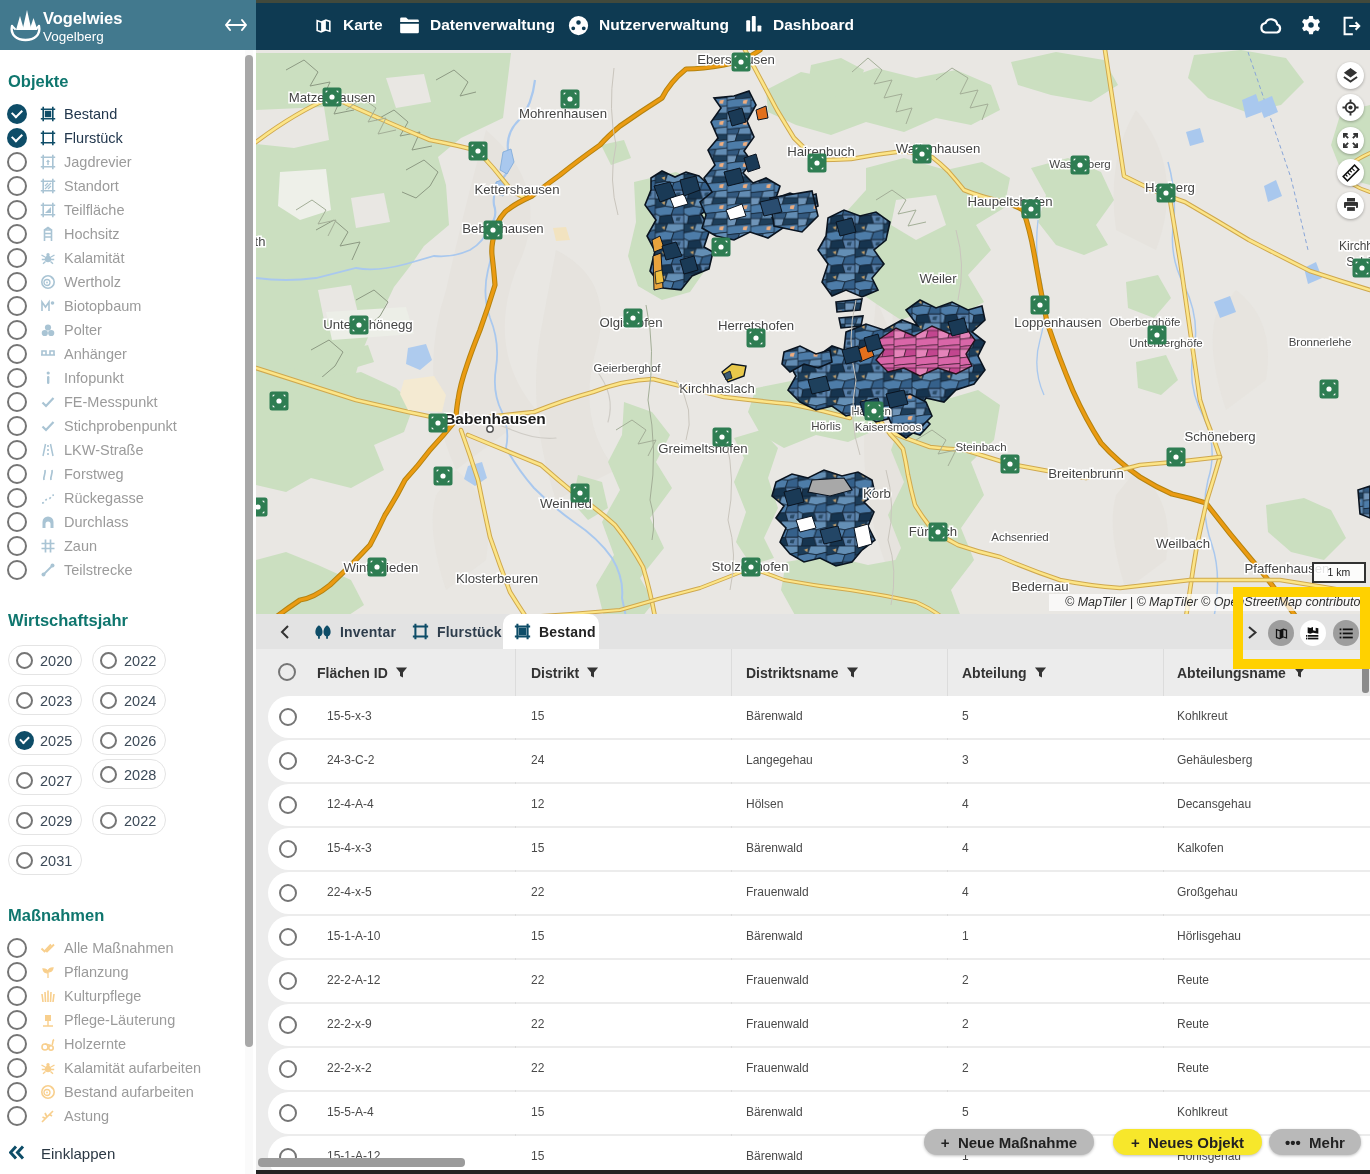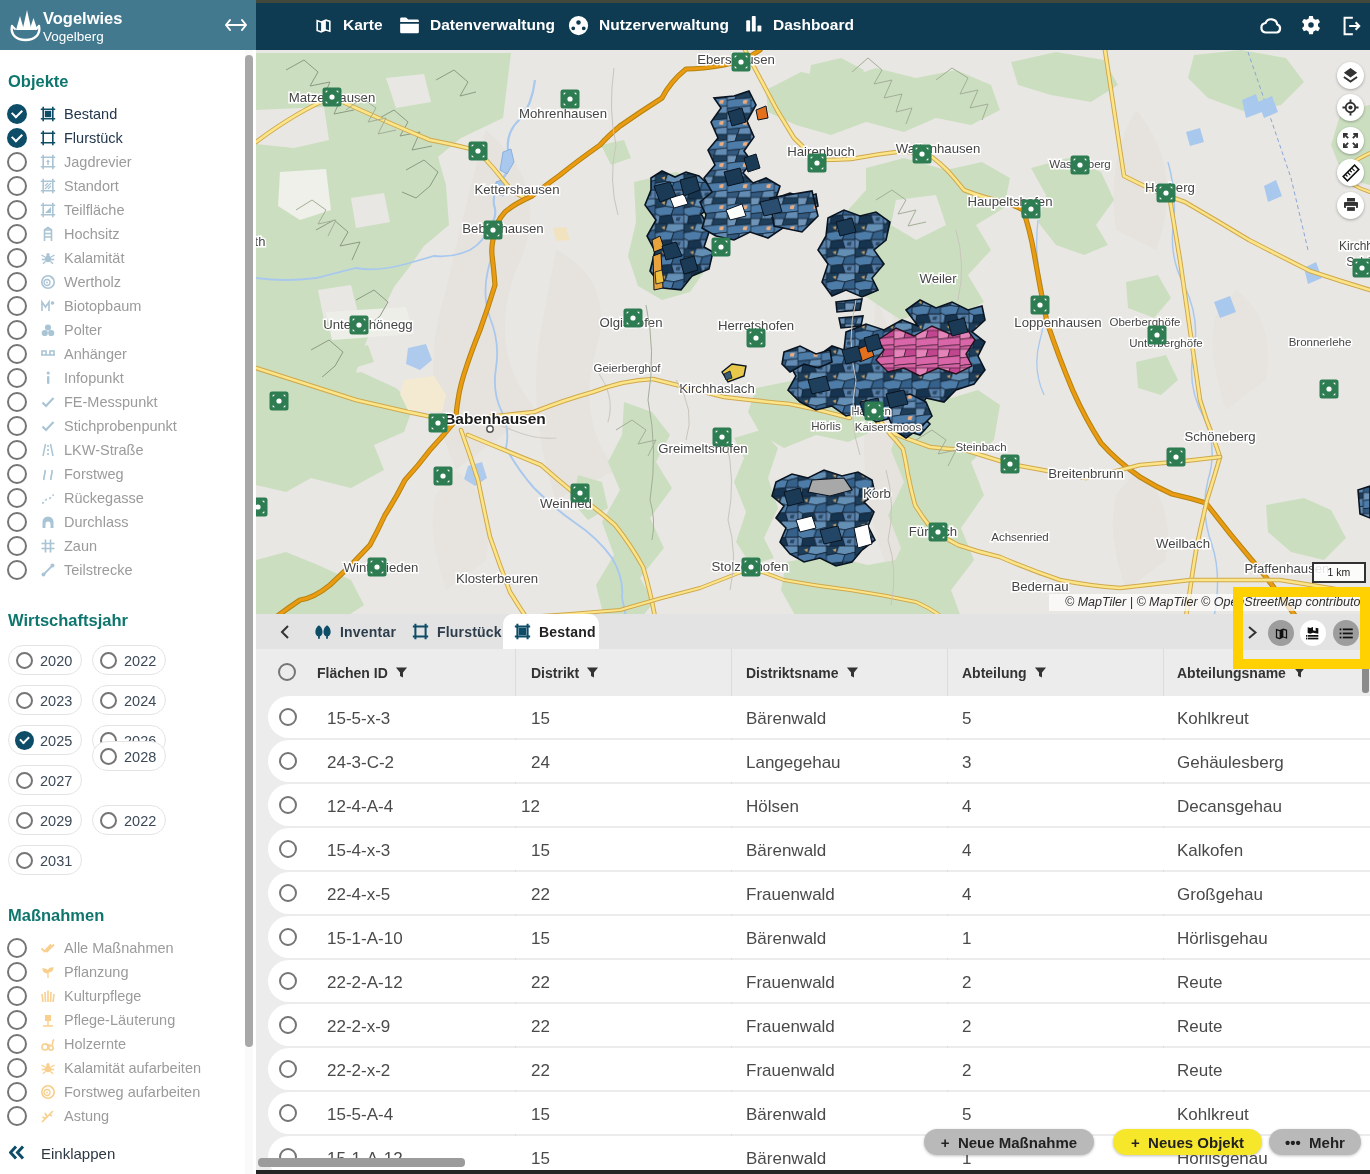--- a/index.html
+++ b/index.html
@@ -44,21 +44,21 @@
   #panel { left:256px; top:614px; width:1114px; height:560px; background:#ececec; }
   #tabbar { position:absolute; left:256px; top:614px; width:1114px; height:35px; background:#e3e3e3; }
   .tab { position:absolute; top:614px; height:35px; display:flex; align-items:center; font-weight:bold; font-size:14px; color:#2e3d4c; letter-spacing:0.2px; }
   .tab svg { margin-right:8px; }
   #activetab { position:absolute; left:503px; top:614px; width:96px; height:35px; background:#fff; border-radius:10px 10px 0 0; }
   #thead { position:absolute; left:256px; top:649px; width:1114px; height:46px; background:#ececec; }
   .hc { position:absolute; top:665px; font-weight:bold; font-size:14px; color:#333; }
   .vline { position:absolute; top:649px; width:1px; height:525px; background:#dcdcdc; }
   .trow { position:absolute; left:268px; width:1102px; height:42px; background:#fff; border-radius:21px 0 0 21px; }
   .tradio { position:absolute; left:11px; top:12px; width:18px; height:18px; border-radius:50%; border:2.2px solid #757575; }
-  .tcell { position:absolute; top:13px; font-size:17px; color:#4a4a4a; }
+  .tcell { position:absolute; top:13px; font-size:12px; color:#4a4a4a; }
   .btn { position:absolute; top:1129px; height:26px; border-radius:13px; font-weight:bold; font-size:15px; color:#222; display:flex; align-items:center; justify-content:center; box-shadow:0 1px 3px rgba(0,0,0,.25); }
   #hscroll { position:absolute; left:258px; top:1158px; width:207px; height:9px; background:#9b9b9b; border-radius:4px; }
   #bbar { position:absolute; left:256px; top:1170px; width:1114px; height:4px; background:#242424; }
   #vscroll2 { position:absolute; left:1362px; top:655px; width:7px; height:38px; background:#8b8b8b; border-radius:3px; }
 
   
   #ybox { position:absolute; left:1233px; top:587px; width:137px; height:82px; border:10px solid #ffd100; }
 </style>
 </head>
 <body>
@@ -673,21 +673,21 @@
       <div class="pt">2025</div>
     </div>
 <div class="pill abs" style="left:92px;top:725px">
       <div class="pc"></div>
       <div class="pt">2026</div>
     </div>
 <div class="pill abs" style="left:8px;top:765px">
       <div class="pc"></div>
       <div class="pt">2027</div>
     </div>
-<div class="pill abs" style="left:92px;top:741px">
+<div class="pill abs" style="left:92px;top:759px">
       <div class="pc"></div>
       <div class="pt">2028</div>
     </div>
 <div class="pill abs" style="left:8px;top:805px">
       <div class="pc"></div>
       <div class="pt">2029</div>
     </div>
 <div class="pill abs" style="left:92px;top:805px">
       <div class="pc"></div>
       <div class="pt">2022</div>
@@ -746,21 +746,21 @@
       <div class="rlb">Kalamität aufarbeiten</div>
     </div>
 <div class="row abs" style="top:1080px">
       <div class="chk"></div>
       <svg class="ric" viewBox="0 0 16 16">
         <circle cx="8" cy="8" r="6.2" stroke="#f8cf8d" fill="none" stroke-width="1.6"></circle>
         <circle cx="7" cy="8.5" r="3" stroke="#f8cf8d" fill="none" stroke-width="1.3"></circle>
         <circle cx="7" cy="8.5" r="0.9" fill="#f8cf8d"></circle>
         <path d="M11 3 L13 5" stroke="#f8cf8d" stroke-width="1.4"></path>
       </svg>
-      <div class="rlb">Forstweg aufarbeiten</div>
+      <div class="rlb">Bestand aufarbeiten</div>
     </div>
 <div class="row abs" style="top:1104px">
       <div class="chk"></div>
       <svg class="ric" viewBox="0 0 16 16">
         <path d="M2 14 L13 3 M7 9 L5 5 M9.5 6.5 L12 8 M5.5 10.5 L2.5 9" stroke="#f8cf8d" stroke-width="1.7" fill="none"></path>
       </svg>
       <div class="rlb">Astung</div>
     </div>
   <svg class="abs" style="left:9px;top:1145px" width="16" height="15" viewBox="0 0 16 15">
     <path d="M7 1.5 L1.5 7.5 L7 13.5 M14 1.5 L8.5 7.5 L14 13.5" stroke="#0e4d68" stroke-width="3" fill="none"></path>
@@ -826,21 +826,21 @@
       <div class="tradio"></div>
       <div class="tcell" style="left:59px">24-3-C-2</div>
       <div class="tcell" style="left:263px">24</div>
       <div class="tcell" style="left:478px">Langegehau</div>
       <div class="tcell" style="left:694px">3</div>
       <div class="tcell" style="left:909px">Gehäulesberg</div>
     </div>
 <div class="trow abs" style="top:784px">
       <div class="tradio"></div>
       <div class="tcell" style="left:59px">12-4-A-4</div>
-      <div class="tcell" style="left:253px">12</div>
+      <div class="tcell" style="left:263px">12</div>
       <div class="tcell" style="left:478px">Hölsen</div>
       <div class="tcell" style="left:694px">4</div>
       <div class="tcell" style="left:909px">Decansgehau</div>
     </div>
 <div class="trow abs" style="top:828px">
       <div class="tradio"></div>
       <div class="tcell" style="left:59px">15-4-x-3</div>
       <div class="tcell" style="left:263px">15</div>
       <div class="tcell" style="left:478px">Bärenwald</div>
       <div class="tcell" style="left:694px">4</div>

